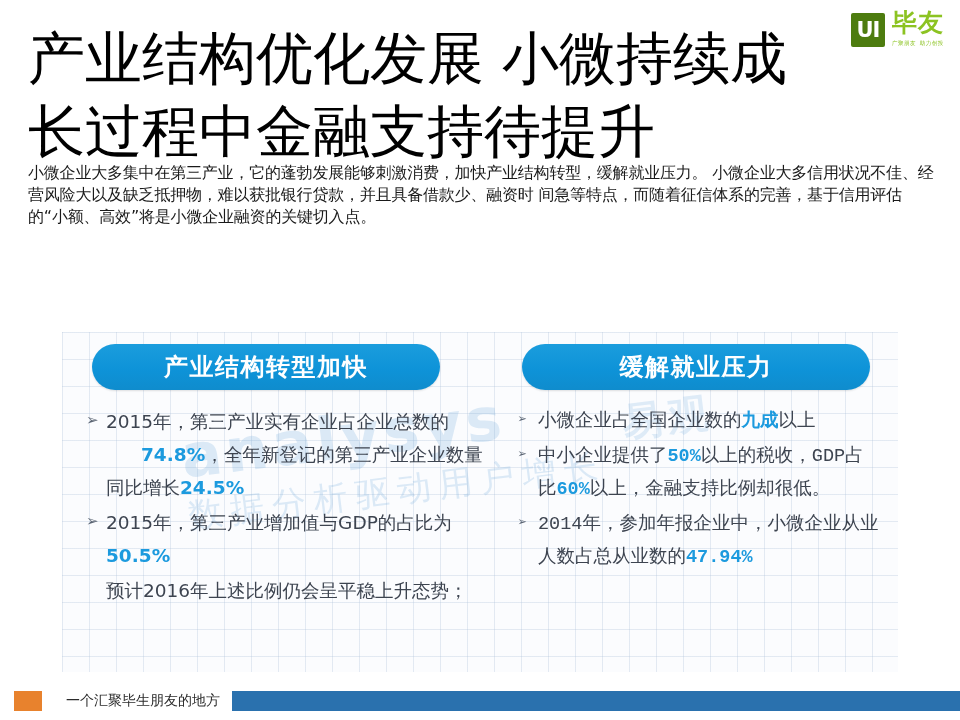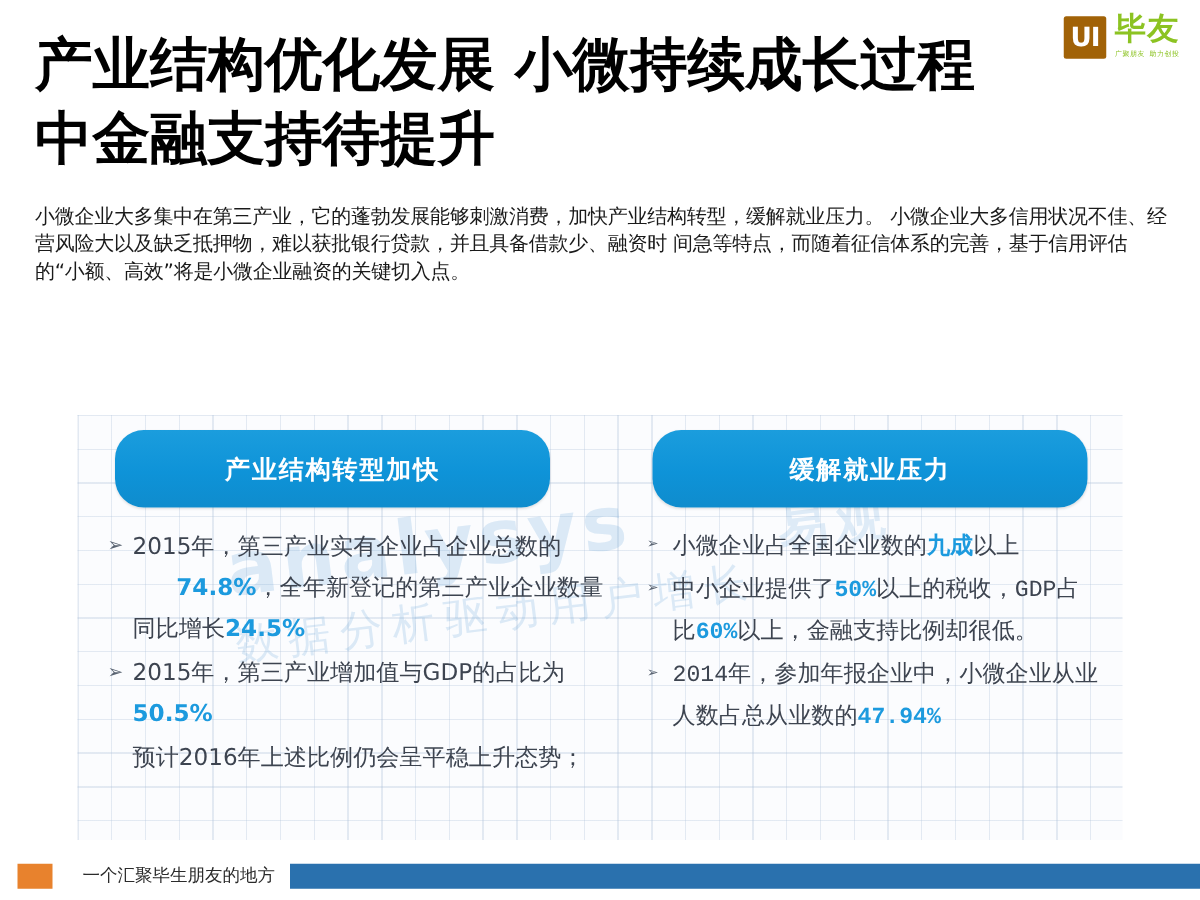--- a/index.html
+++ b/index.html
@@ -64,22 +64,22 @@
     transform: scale(0.92);
     transform-origin: left top;
   }
 
   
   .title {
     position: absolute;
     left: 28px;
     top: 22px;
     width: 790px;
-    font-size: 46px;
-    font-weight: bold;
+    font-size: 57px;
+    font-weight: normal;
     line-height: 1.28;
     color: #000000;
     letter-spacing: 0px;
   }
 
   
   .para {
     position: absolute;
     left: 28px;
     top: 162px;
@@ -142,29 +142,29 @@
     display: flex;
   }
   .col {
     position: relative;
     box-sizing: border-box;
   }
   .col-left  { width: 446px; padding: 12px 10px 0 24px; }
   .col-right { width: 390px; padding: 12px 16px 0 10px; font-family: Liberation Mono, monospace; }
 
   .pill {
-    height: 62px;
+    height: 46px;
     border-radius: 23px;
     background: linear-gradient(to bottom, #1b9ddd 0%, #0e93d8 55%, #0f8ccd 100%);
     box-shadow: 0 1px 2px rgba(0,0,0,0.12);
     display: flex;
     align-items: center;
     justify-content: center;
     color: #ffffff;
-    font-size: 20px;
+    font-size: 24px;
     font-weight: bold;
     letter-spacing: 1.5px;
   }
   .col-left  .pill { width: 348px; margin-left: 6px; }
   .col-right .pill { width: 348px; margin-left: 4px; }
 
   .bullets {
     margin-top: 16px;
     font-size: 18.5px;
     line-height: 1.78;
@@ -217,21 +217,21 @@
     flex: 1;
     height: 20px;
     background: #2a71ae;
     margin-left: 12px;
   }
 </style>
 </head>
 <body>
 
 <div class="logo">
-  <div class="logo-mark" style="background: #a16207; text-align: right;">
+  <div class="logo-mark" style="background: #4d7c0f; text-align: right;">
     <span>UI</span>
   </div>
   <div class="logo-words">
     <div class="logo-name" style="color: rgb(140, 195, 34);">毕友</div>
     <div class="logo-tag" style="color: rgb(140, 195, 34);">广聚朋友 助力创投</div>
   </div>
 </div>
 
 <div class="title">产业结构优化发展 小微持续成长过程中金融支持待提升</div>
 

